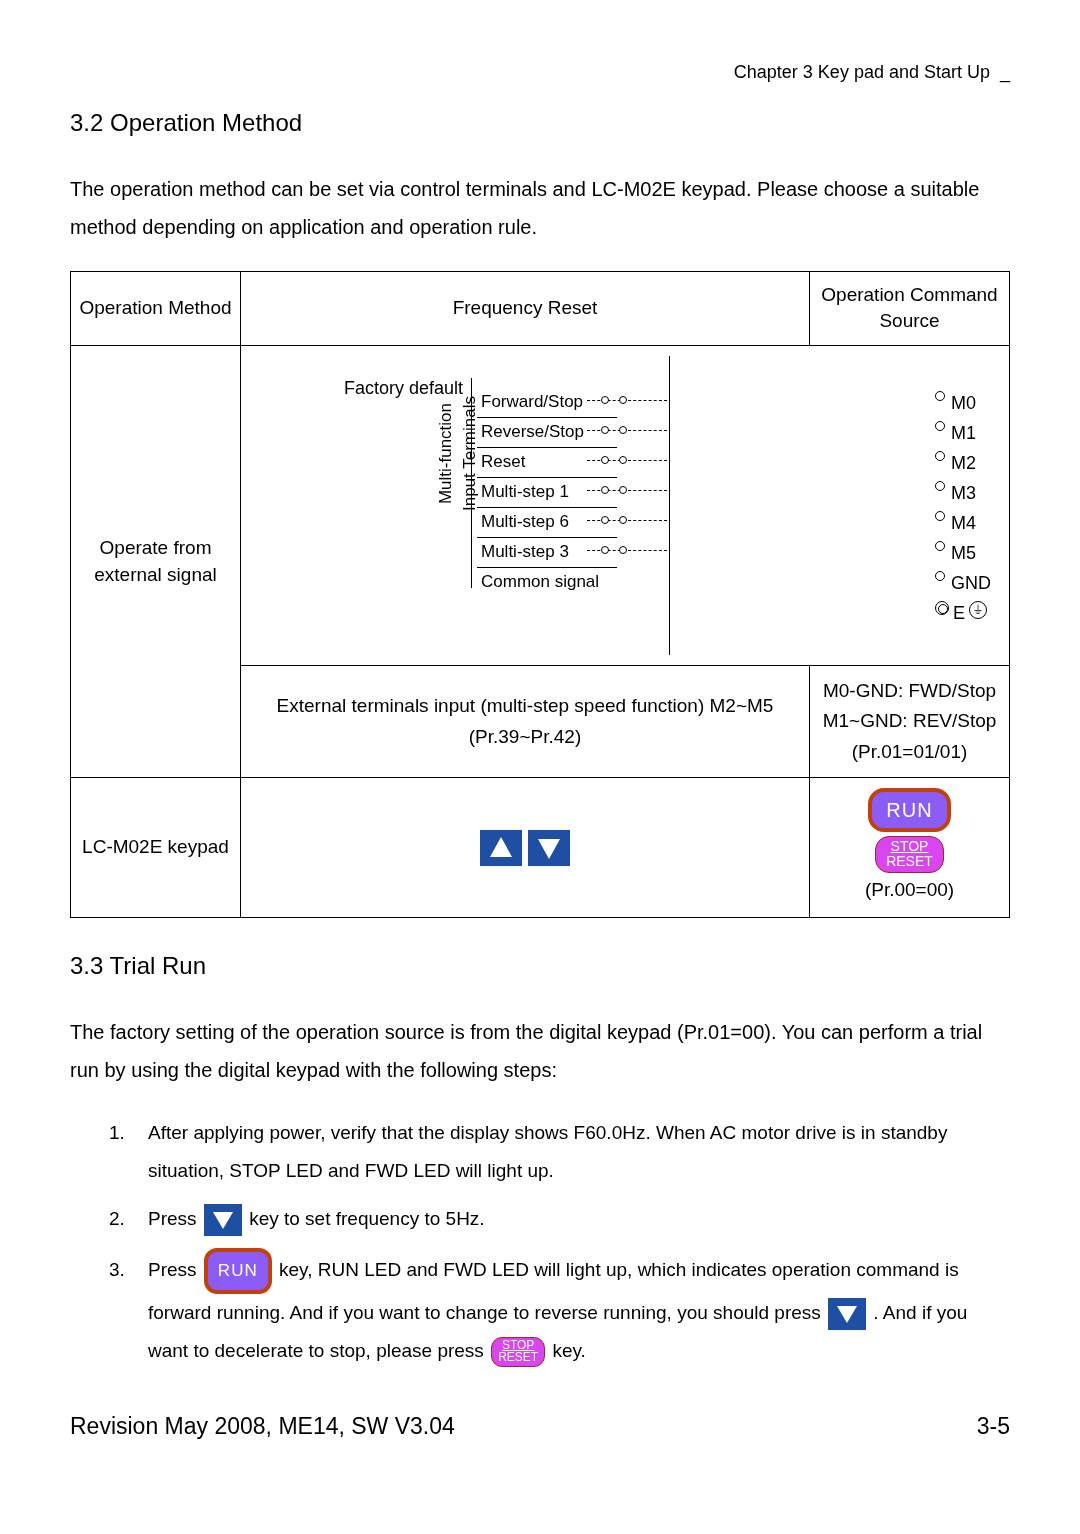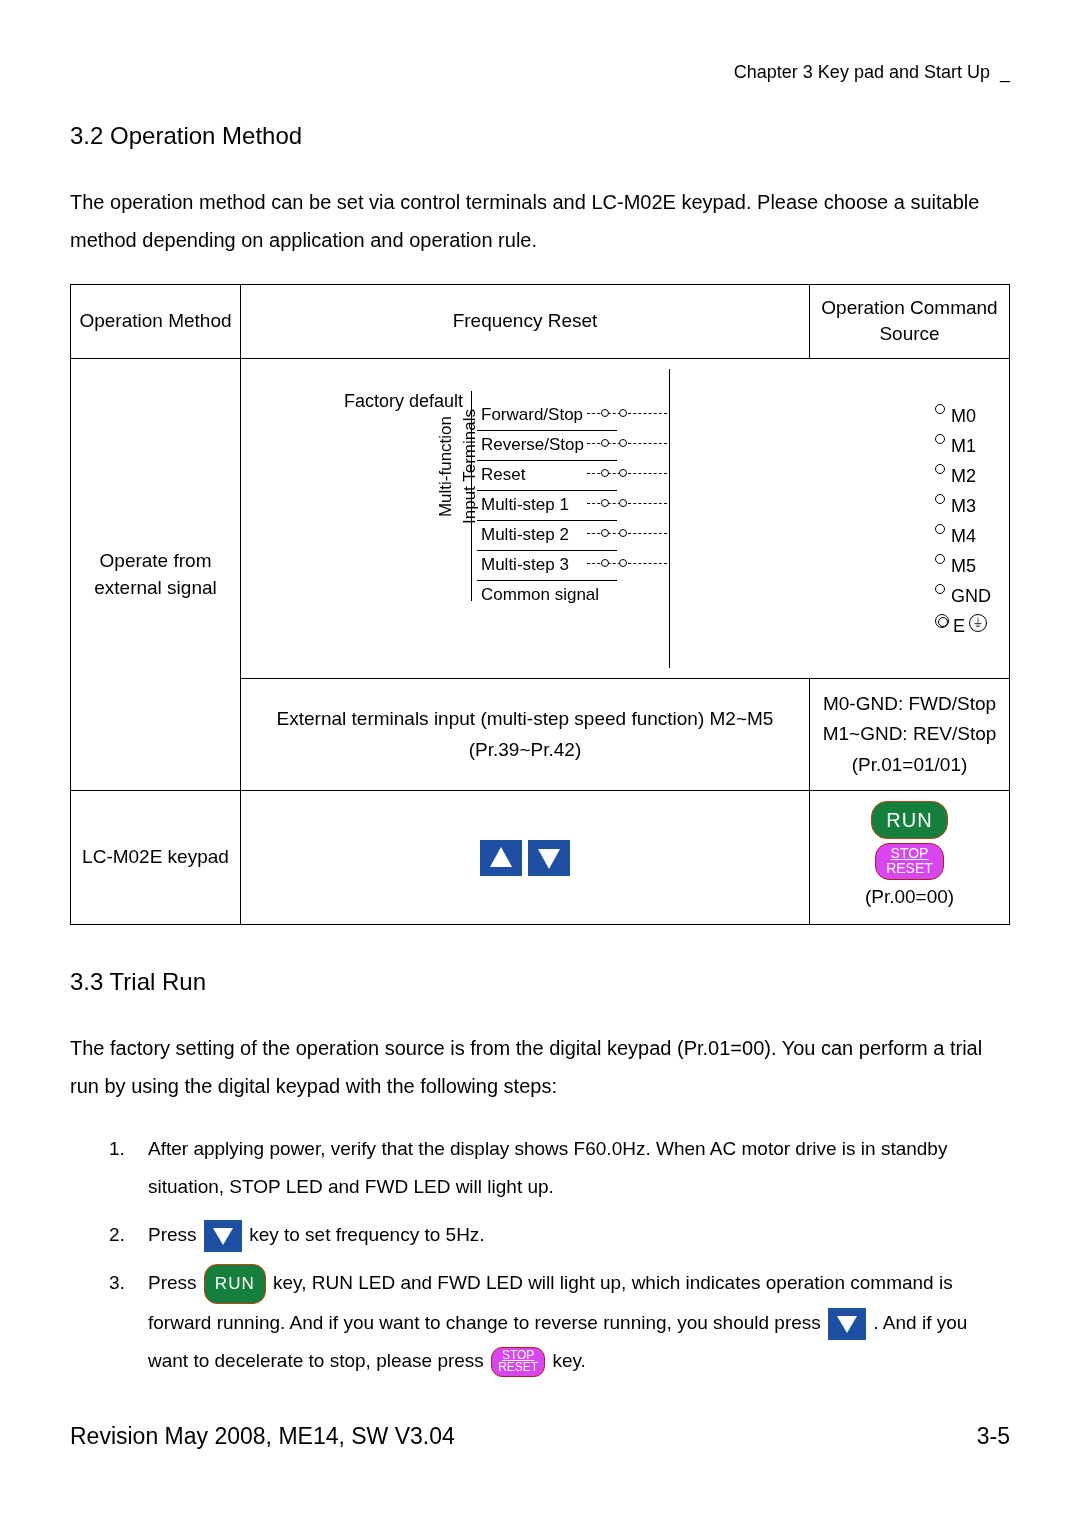--- a/index.html
+++ b/index.html
@@ -9,36 +9,36 @@
     color: #000;
     background: #fff;
     width: 1080px;
     margin: 0 auto;
     padding: 60px 70px 40px 70px;
     line-height: 1.4;
   }
   .header-label {
     text-align: right;
     font-size: 18px;
-    margin-bottom: 34px;
+    margin-bottom: 21px;
   }
   h2 {
     font-size: 24px;
     font-weight: normal;
     margin-bottom: 30px;
   }
   p.intro {
     font-size: 20px;
     line-height: 1.9;
     margin-bottom: 25px;
   }
   table.main {
     border-collapse: collapse;
     width: 100%;
-    margin-bottom: 40px;
+    margin-bottom: 31px;
   }
   table.main td, table.main th {
     border: 1px solid #000;
     padding: 10px 8px;
     font-size: 19px;
     font-weight: normal;
     text-align: center;
     vertical-align: middle;
   }
   table.main th { font-weight: normal; }
@@ -70,21 +70,21 @@
   .vbar { position: absolute; left: 420px; top: 0; bottom: 0; width: 0; border-left: 1px solid #000; }
 
   .row2-left { text-align: left; padding: 12px 10px; line-height: 1.6; }
   .row2-right { text-align: left; padding: 10px 8px; line-height: 1.6; }
 
   .keypad-cell { padding: 25px 0; }
   .tri-btn { display: inline-block; width: 42px; height: 36px; background: #1f4fa3; position: relative; vertical-align: middle; }
   .tri-up::after { content: ""; position: absolute; left: 10px; top: 7px; width: 0; height: 0; border-left: 11px solid transparent; border-right: 11px solid transparent; border-bottom: 20px solid #fff; }
   .tri-down::after { content: ""; position: absolute; left: 10px; top: 9px; width: 0; height: 0; border-left: 11px solid transparent; border-right: 11px solid transparent; border-top: 20px solid #fff; }
 
-  .run-btn { display: inline-block; background: #15803d; color: #fff; font-size: 20px; padding: 4px 14px; border-radius: 16px; border: 1px solid #c2410c; font-family: Arial; letter-spacing: 1px; }
+  .run-btn { display: inline-block; background: #8b5cf6; color: #fff; font-size: 20px; padding: 4px 14px; border-radius: 16px; border: 4px solid #c2410c; font-family: Arial; letter-spacing: 1px; }
   .run-btn.sm { font-size: 17px; padding: 2px 10px; border-radius: 13px; vertical-align: middle; }
   .stop-btn { display: inline-block; background: #d946ef; color: #fff; font-size: 14px; padding: 2px 10px 3px 10px; border-radius: 14px; border: 1px solid #a22; text-align: center; line-height: 1.05; vertical-align: middle; }
   .stop-btn .s1 { text-decoration: underline; display: block; }
   .stop-btn.sm { font-size: 12px; padding: 1px 6px 2px 6px; border-radius: 11px; }
   .cmd-cell { padding: 10px 6px; }
   .cmd-cell > div { margin-bottom: 4px; }
 
   ol { padding-left: 60px; margin-top: 12px; }
   ol li { padding-left: 18px; margin-bottom: 10px; font-size: 19px; line-height: 2.0; }
   .inline-btn { vertical-align: middle; margin: 0 2px; }
@@ -114,21 +114,21 @@
     <td colspan="2" class="diagram-cell">
       <div class="diagram">
         <span class="factory-default">Factory default</span>
         <span class="vertical-label">Multi-function<br>Input Terminals</span>
         <div class="signal-side-left"></div>
         <div class="signal-box">
           <div class="signal-row">Forward/Stop</div>
           <div class="signal-row">Reverse/Stop</div>
           <div class="signal-row">Reset</div>
           <div class="signal-row">Multi-step 1</div>
-          <div class="signal-row">Multi-step 2</div>
+          <div class="signal-row">Multi-step 6</div>
           <div class="signal-row">Multi-step 3</div>
           <div class="signal-row">Common signal</div>
         </div>
         <div class="wires">
           <div class="wire-row">
                 <div class="wire-line"></div>
                 <span class="term-o l"></span>
                 <span class="term-o r"></span>
               </div>
           <div class="wire-row">

